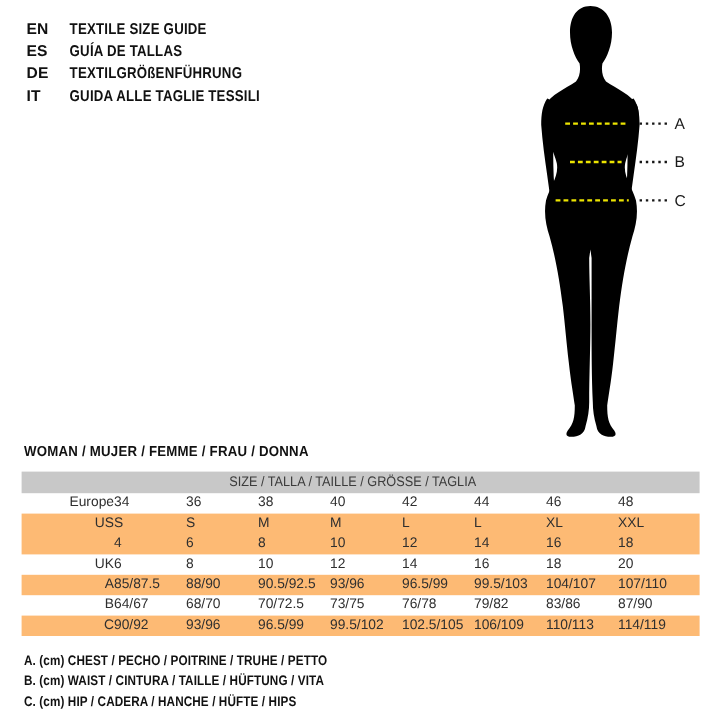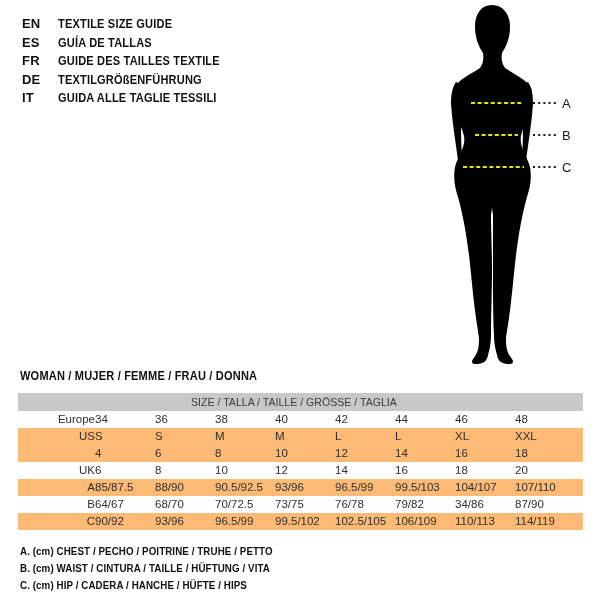--- a/index.html
+++ b/index.html
@@ -43,24 +43,20 @@
 <body>
 
 <div class="lang-block">
     <div class="lang-row">
       <span class="lang-code">EN</span>
       <span class="lang-label sx85">TEXTILE SIZE GUIDE</span>
     </div>
     <div class="lang-row">
       <span class="lang-code">ES</span>
       <span class="lang-label sx85">GUÍA DE TALLAS</span>
-    </div>
-    <div class="lang-row">
-      <span class="lang-code">FR</span>
-      <span class="lang-label sx85">GUIDE DES TAILLES TEXTILE</span>
     </div>
     <div class="lang-row">
       <span class="lang-code">DE</span>
       <span class="lang-label sx85">TEXTILGRÖßENFÜHRUNG</span>
     </div>
     <div class="lang-row">
       <span class="lang-code">IT</span>
       <span class="lang-label sx85">GUIDA ALLE TAGLIE TESSILI</span>
     </div>
   </div>
@@ -172,21 +168,21 @@
         <div class="tcell">107/110</div>
       </div>
       <div class="trow">
         <div class="tlabel">B</div>
         <div class="tcell">64/67</div>
         <div class="tcell">68/70</div>
         <div class="tcell">70/72.5</div>
         <div class="tcell">73/75</div>
         <div class="tcell">76/78</div>
         <div class="tcell">79/82</div>
-        <div class="tcell">34/86</div>
+        <div class="tcell">83/86</div>
         <div class="tcell">87/90</div>
       </div>
       <div class="trow band">
         <div class="tlabel">C</div>
         <div class="tcell">90/92</div>
         <div class="tcell">93/96</div>
         <div class="tcell">96.5/99</div>
         <div class="tcell">99.5/102</div>
         <div class="tcell">102.5/105</div>
         <div class="tcell">106/109</div>

